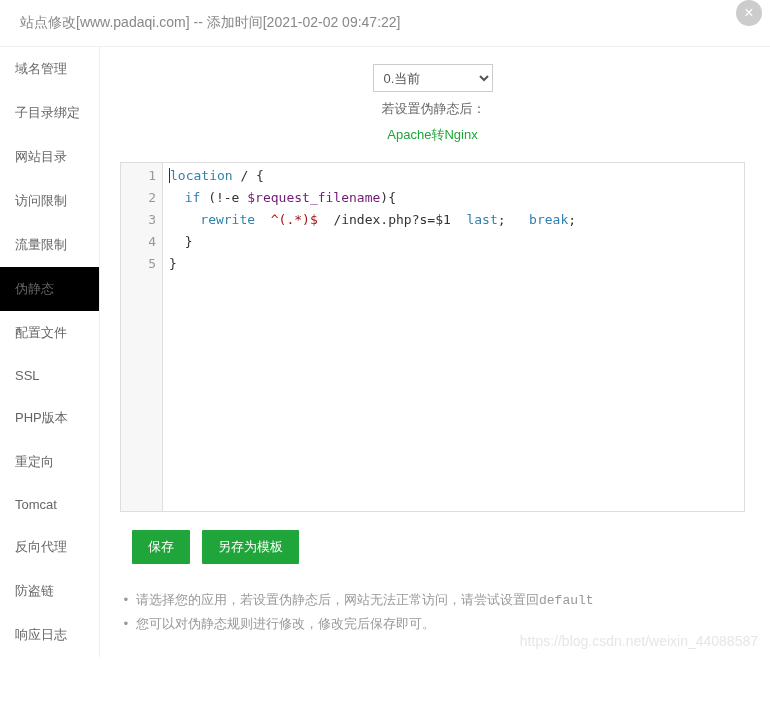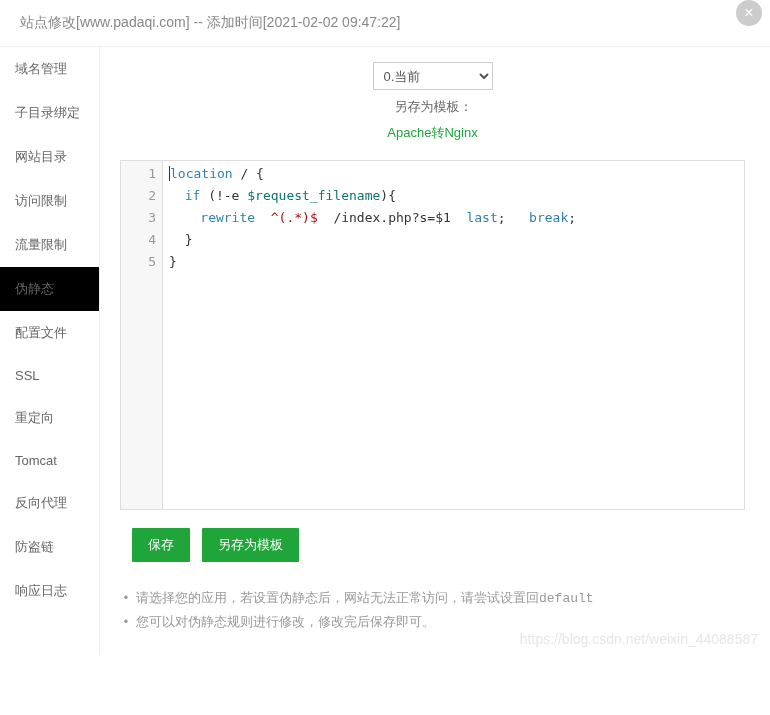--- a/index.html
+++ b/index.html
@@ -26,21 +26,21 @@
       background: #ccc;
       border-radius: 50%;
       color: #fff;
       display: flex;
       align-items: center;
       justify-content: center;
       cursor: pointer;
       font-size: 16px;
       line-height: 1;
     }
-    .container { display: flex; }
+    .container { display: flex; align-items: flex-end; }
     .sidebar {
       width: 100px;
       background: #fff;
       border-right: 1px solid #eee;
       flex-shrink: 0;
     }
     .sidebar-item {
       padding: 13px 15px;
       color: #666;
       cursor: pointer;
@@ -91,21 +91,21 @@
     }
     .code-area {
       flex: 1;
       padding: 2px 0 0 6px;
       line-height: 22px;
       white-space: pre;
       color: #333;
     }
     .code-line { height: 22px; }
     .tok-builtin { color: #3080b0; }
-    .tok-prop { color: #0f766e; }
+    .tok-prop { color: #701a75; }
     .tok-string { color: #a31515; }
     .cursor-mark { border-left: 1px solid #333; }
     .button-row {
       display: flex;
       gap: 12px;
       margin-top: 18px;
       padding-left: 12px;
     }
     .btn {
       background: #20a53a;
@@ -157,33 +157,34 @@
 <div class="container">
   <div class="sidebar" id="sidebar">
       <div class="sidebar-item">域名管理</div>
       <div class="sidebar-item">子目录绑定</div>
       <div class="sidebar-item">网站目录</div>
       <div class="sidebar-item">访问限制</div>
       <div class="sidebar-item">流量限制</div>
       <div class="sidebar-item active">伪静态</div>
       <div class="sidebar-item">配置文件</div>
       <div class="sidebar-item">SSL</div>
+      <div class="sidebar-item">PHP版本</div>
       <div class="sidebar-item">重定向</div>
       <div class="sidebar-item">Tomcat</div>
       <div class="sidebar-item">反向代理</div>
       <div class="sidebar-item">防盗链</div>
       <div class="sidebar-item">响应日志</div>
     </div>
 
   <div class="main">
     <div class="toolbar">
       <select class="select">
         <option>0.当前</option>
       </select>
-      <span class="tool-label">另存为模板：</span>
+      <span class="tool-label">若设置伪静态后：</span>
       <span class="tool-link">Apache转Nginx</span>
     </div>
 
     <div class="code-editor">
       <div class="gutter" id="gutter">
           <div>1</div>
           <div>2</div>
           <div>3</div>
           <div>4</div>
           <div>5</div>

